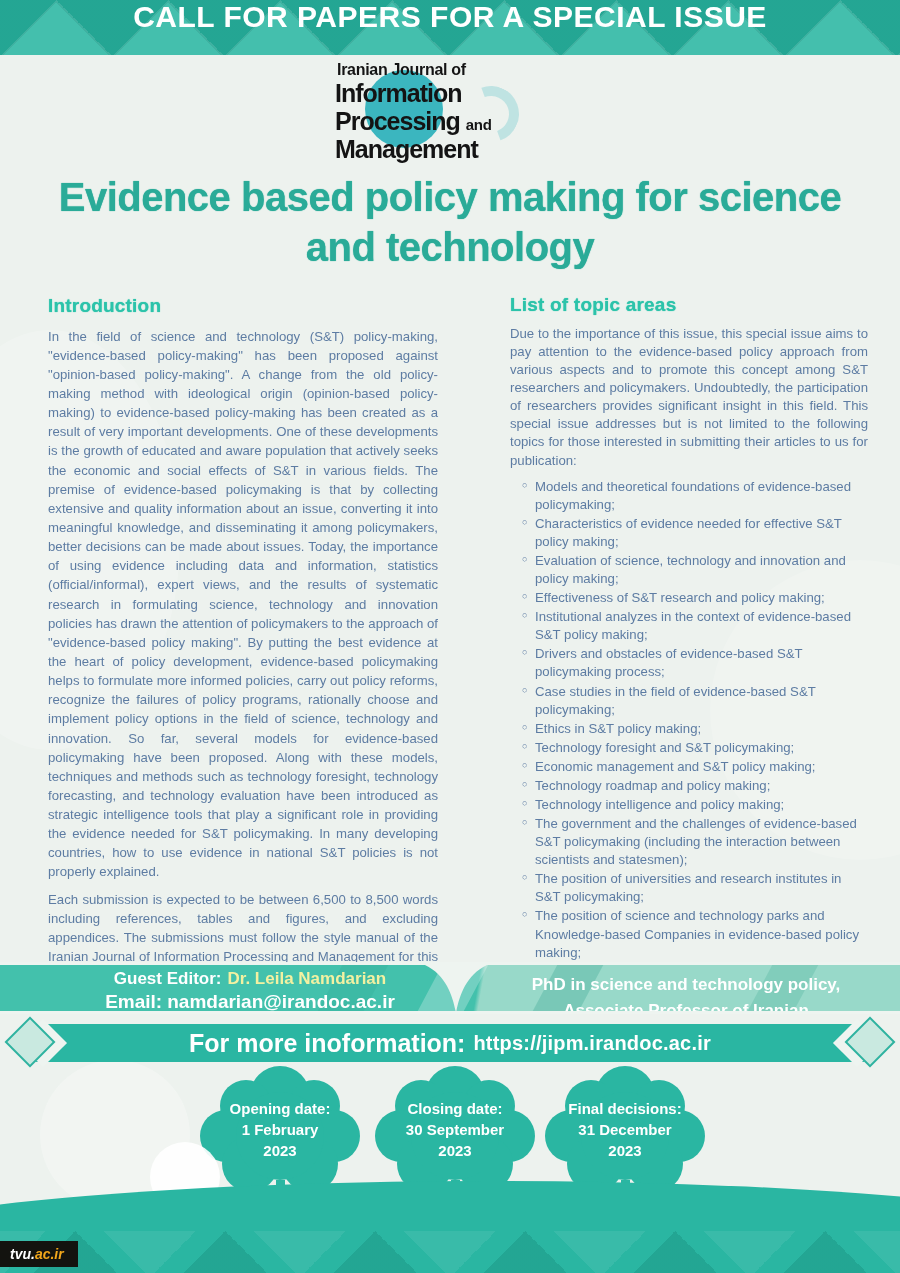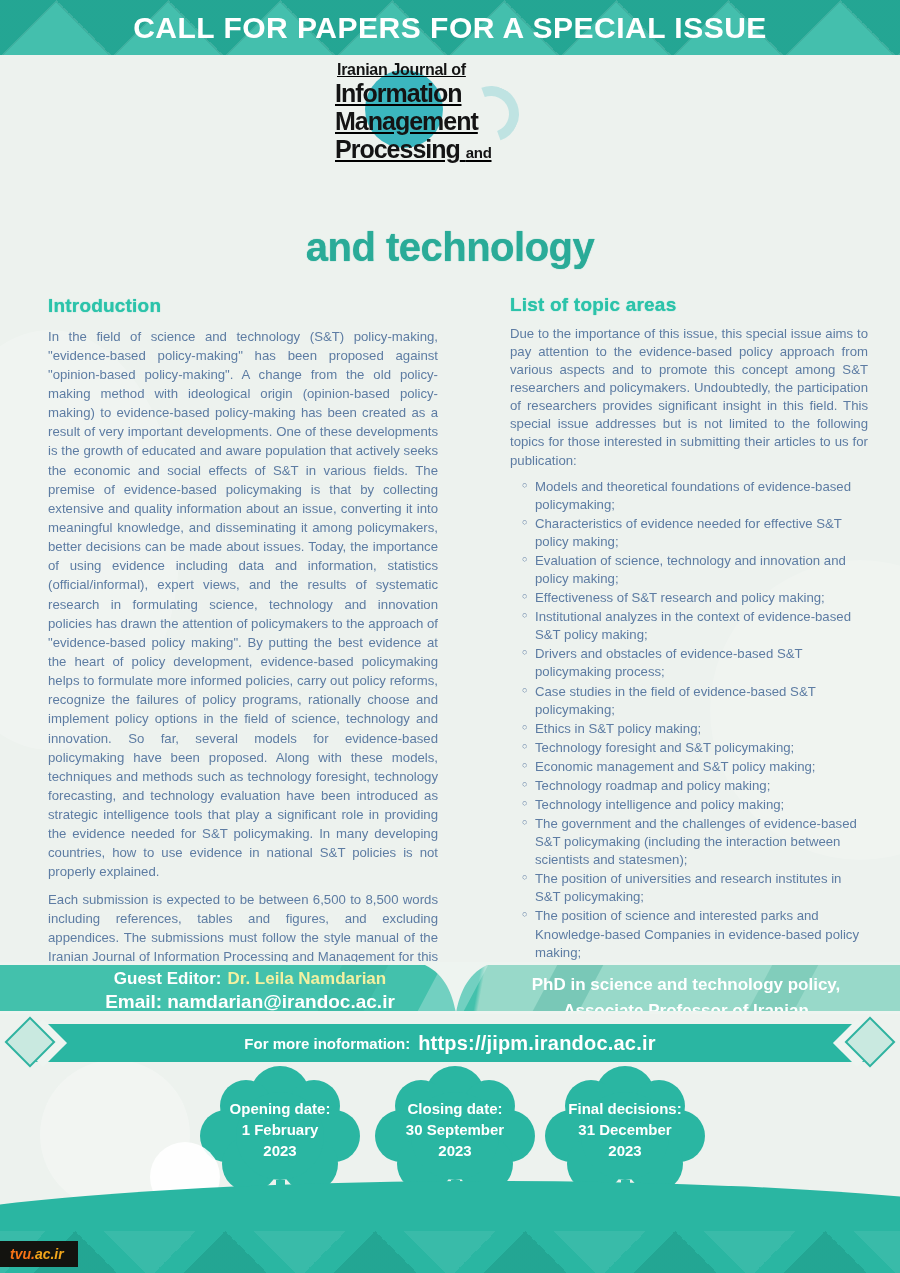--- a/index.html
+++ b/index.html
@@ -16,26 +16,26 @@
   .blob.b3{ width:70px; height:70px; left:150px; top:1142px; background:#fff; opacity:.9;}
   .blob.b4{ width:150px; height:150px; left:40px; top:1060px; opacity:.5;}
 
   
   .banner{
     position:absolute; top:0; left:0; right:0; height:55px;
     background:
       conic-gradient(from 135deg at 50% 0%, rgba(255,255,255,.12) 0 90deg, transparent 90deg) 0 0/112px 58px repeat-x,
       conic-gradient(from -45deg at 50% 100%, rgba(0,70,60,.14) 0 90deg, transparent 90deg) 56px 0/112px 58px repeat-x,
       #2ab6a2;
-    display:flex; align-items:center; justify-content:center;
+    display:flex; align-items:flex-start; justify-content:center;
   }
   .banner span{ color:#fff; font-size:30px; font-weight:bold; letter-spacing:.5px; }
 
   
-  .logo{ position:absolute; top:60px; left:0; right:0; height:112px;text-decoration:underline; }
+  .logo{ position:absolute; top:60px; left:0; right:0; height:112px; }
   .logo-inner{ position:relative; width:230px; margin:0 auto; height:100%; }
   .logo-circle{ position:absolute; left:30px; top:10px; width:78px; height:78px;
     border-radius:50%; background:#3bb6bf; }
   .logo-arc{ position:absolute; left:128px; top:26px; width:56px; height:56px;
     border-radius:50%; border:10px solid rgba(59,182,191,.25); border-left-color:transparent; border-bottom-color:transparent; transform:rotate(25deg);}
   .logo-text{ position:relative; color:#141414; line-height:1; padding-top:2px;}
   .logo-text .l1{ font-size:16px; font-weight:bold; letter-spacing:-.3px; margin-left:2px;}
   .logo-text .big{ font-size:25px; font-weight:bold; letter-spacing:-1px; margin-top:3px;}
   .logo-text .sm{ font-size:15px; font-weight:bold; letter-spacing:-.3px;}
 
@@ -78,21 +78,21 @@
   .editor-left .row1 .name{ color:#f3f1a1; margin-left:6px;}
   .editor-left .row2{ font-size:19px; font-weight:bold; margin-top:2px;}
   .editor-left .row2 .email{ margin-left:5px; }
   .editor-right{ position:absolute; right:18px; top:7px; width:392px; text-align:center;
     color:#fff; font-size:17px; font-weight:bold; line-height:1.55; }
 
   
   .info-bar{ position:absolute; top:1024px; left:30px; right:30px; height:38px;
     background:#2ab6a2; display:flex; align-items:center; justify-content:center;
     color:#fff; }
-  .info-bar .lbl{ font-size:15px; font-weight:bold; margin-right:8px;}
+  .info-bar .lbl{ font-size:25px; font-weight:bold; margin-right:8px;}
   .info-bar .url{ font-size:20px; font-weight:bold; letter-spacing:.2px;}
   .dia-wrap{ position:absolute; top:1021px; width:44px; height:44px; }
   .dia-wrap.left{ left:12px; } .dia-wrap.right{ right:12px; }
   .dia-white{ position:absolute; top:5px; width:34px; height:34px; background:#eef4f0; transform:rotate(45deg); }
   .dia-wrap.left .dia-white{ left:14px;} .dia-wrap.right .dia-white{ right:14px;}
   .dia-main{ position:absolute; top:3px; width:36px; height:36px; background:#c9e9e0;
     border:2px solid #2fb3a0; transform:rotate(45deg); }
   .dia-wrap.left .dia-main{ left:0;} .dia-wrap.right .dia-main{ right:0;}
 
   
@@ -109,21 +109,21 @@
   .hill{ position:absolute; bottom:0; left:-180px; right:-260px; height:92px;
     background:#2ab6a2; border-radius:100% 100% 0 0 / 160% 160% 0 0; }
   .hill-pattern{ position:absolute; bottom:0; left:0; right:0; height:58px;
     background:
       conic-gradient(from 135deg at 50% 0%, rgba(0,80,70,.16) 0 90deg, transparent 90deg) 0 16px/150px 46px repeat-x,
       conic-gradient(from -45deg at 50% 100%, rgba(255,255,255,.07) 0 90deg, transparent 90deg) 75px 16px/150px 46px repeat-x;
   }
   .tvu-badge{ position:absolute; left:0; bottom:6px; height:26px; padding:0 14px 0 10px;
     background:#13130f; display:flex; align-items:center; text-decoration:none;
     font-style:italic; font-weight:bold; font-size:14px; }
-  .tvu-badge .w{ color:#f97316; } .tvu-badge .o{ color:#f2a71b; }
+  .tvu-badge .w{ color:#ffffff; } .tvu-badge .o{ color:#f2a71b; }
 </style>
 </head>
 <body>
 
 <div class="page">
 
   <div class="blob b1"></div>
   <div class="blob b2"></div>
   <div class="blob b4"></div>
 
@@ -131,28 +131,28 @@
     <span>CALL FOR PAPERS FOR A SPECIAL ISSUE</span>
   </header>
 
   <div class="logo">
     <div class="logo-inner">
       <span class="logo-circle"></span>
       <span class="logo-arc"></span>
       <div class="logo-text">
         <div class="l1">Iranian Journal of</div>
         <div class="big">Information</div>
+        <div class="big"><span>Processing</span> <span class="sm">and</span></div>
         <div class="big">Management</div>
-        <div class="big"><span>Processing</span> <span class="sm">and</span></div>
       </div>
     </div>
   </div>
 
   <h1 class="title">
-    <br>
+    <span>Evidence based policy making for science</span><br>
     <span>and technology</span>
   </h1>
 
   <main class="columns">
     <section class="col left">
       <h2>Introduction</h2>
       <p>In the field of science and technology (S&amp;T) policy-making, "evidence-based policy-making" has been proposed against "opinion-based policy-making". A change from the old policy-making method with ideological origin (opinion-based policy-making) to evidence-based policy-making has been created as a result of very important developments. One of these developments is the growth of educated and aware population that actively seeks the economic and social effects of S&amp;T in various fields. The premise of evidence-based policymaking is that by collecting extensive and quality information about an issue, converting it into meaningful knowledge, and disseminating it among policymakers, better decisions can be made about issues. Today, the importance of using evidence including data and information, statistics (official/informal), expert views, and the results of systematic research in formulating science, technology and innovation policies has drawn the attention of policymakers to the approach of "evidence-based policy making". By putting the best evidence at the heart of policy development, evidence-based policymaking helps to formulate more informed policies, carry out policy reforms, recognize the failures of policy programs, rationally choose and implement policy options in the field of science, technology and innovation. So far, several models for evidence-based policymaking have been proposed. Along with these models, techniques and methods such as technology foresight, technology forecasting, and technology evaluation have been introduced as strategic intelligence tools that play a significant role in providing the evidence needed for S&amp;T policymaking. In many developing countries, how to use evidence in national S&amp;T policies is not properly explained.</p>
       <p>Each submission is expected to be between 6,500 to 8,500 words including references, tables and figures, and excluding appendices. The submissions must follow the style manual of the Iranian Journal of Information Processing and Management for this special issue.</p>
     </section>
 
@@ -167,21 +167,21 @@
         <li>Institutional analyzes in the context of evidence-based S&amp;T policy making;</li>
         <li>Drivers and obstacles of evidence-based S&amp;T policymaking process;</li>
         <li>Case studies in the field of evidence-based S&amp;T policymaking;</li>
         <li>Ethics in S&amp;T policy making;</li>
         <li>Technology foresight and S&amp;T policymaking;</li>
         <li>Economic management and S&amp;T policy making;</li>
         <li>Technology roadmap and policy making;</li>
         <li>Technology intelligence and policy making;</li>
         <li>The government and the challenges of evidence-based S&amp;T policymaking (including the interaction between scientists and statesmen);</li>
         <li>The position of universities and research institutes in S&amp;T policymaking;</li>
-        <li>The position of science and interested parks and Knowledge-based Companies in evidence-based policy making;</li>
+        <li>The position of science and technology parks and Knowledge-based Companies in evidence-based policy making;</li>
         <li>Criticism of S&amp;T policymaking;</li>
         <li>R&amp;D funding;</li>
         <li>Research visibility.</li>
       </ul>
 
     </section>
   </main>
 
   <div class="editor-band">
     <div class="stripe s4"></div>

